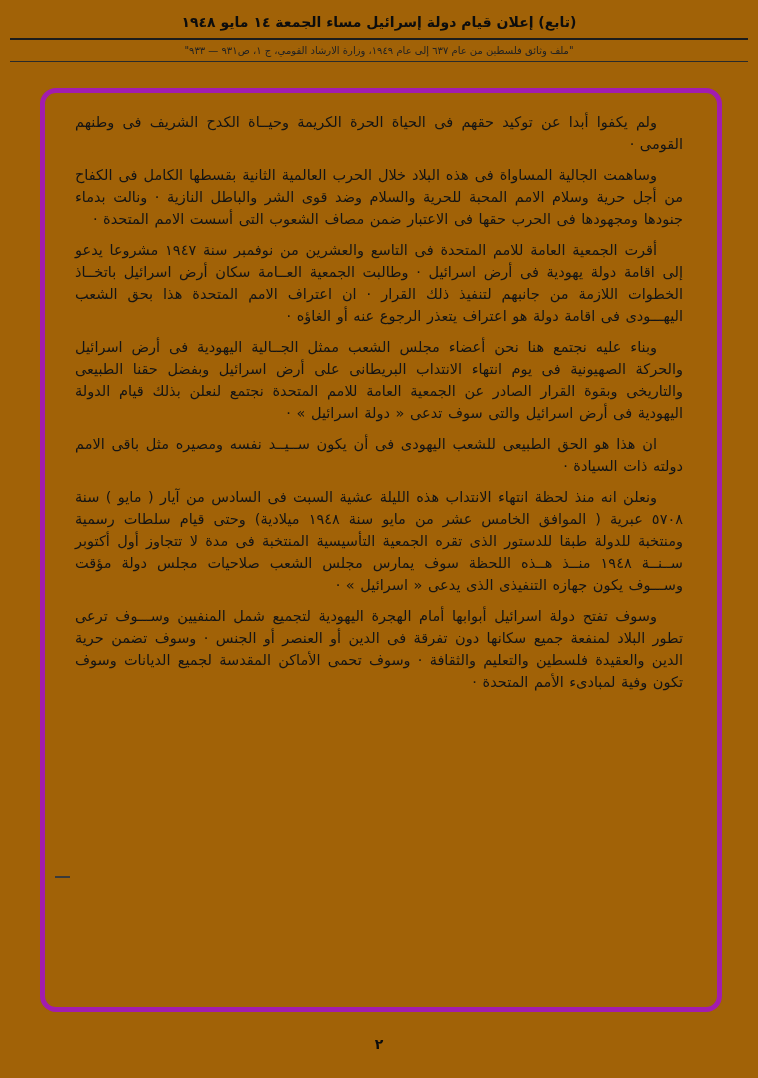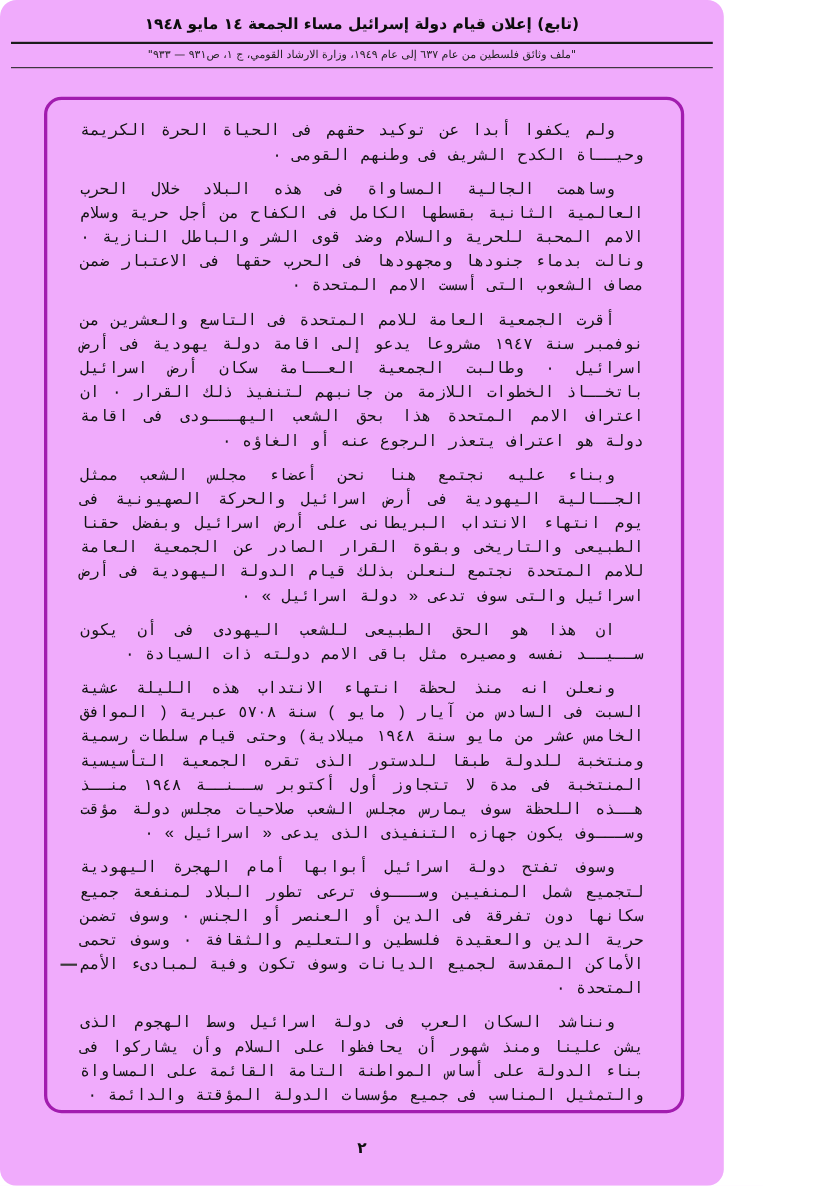--- a/index.html
+++ b/index.html
@@ -3,26 +3,25 @@
 <meta charset="utf-8">
 <style>
   html, body {
     margin: 0;
     padding: 0;
     background: #ffffff;
     font-family: "DejaVu Sans", sans-serif;
   }
   .page {
     position: relative;
-    width: 658px;
+    width: 758px;
     height: 1078px;
-    background: #f0abfc;
+    background: #a16207;
     overflow: hidden;
     color: #111;
-    border-radius: 15px;
   }
   .header {
     direction: rtl;
     text-align: center;
     padding-top: 14px;
   }
   .title {
     font-size: 14px;
     font-weight: bold;
     letter-spacing: 0.2px;
@@ -44,27 +43,26 @@
     font-size: 10px;
     margin-top: 5px;
     color: #222;
   }
   .green-box {
     position: absolute;
     top: 88px;
     left: 40px;
     right: 36px;
     bottom: 66px;
-    border: 3px solid #a21caf;
+    border: 5px solid #a21caf;
     border-radius: 16px;
     box-sizing: border-box;
     padding: 18px 34px 8px 30px;
     direction: rtl;
     overflow: hidden;
-    font-family: Liberation Mono, monospace;
   }
   .green-box p {
     margin: 0 0 9px 0;
     font-size: 14.5px;
     line-height: 22px;
     text-align: justify;
     text-indent: 26px;
     color: #141414;
     word-spacing: 1px;
   }
@@ -100,20 +98,19 @@
   </div>
 
   <div class="green-box">
     <p>ولم يكفوا أبدا عن توكيد حقهم فى الحياة الحرة الكريمة وحيــاة الكدح الشريف فى وطنهم القومى ·</p>
     <p>وساهمت الجالية المساواة فى هذه البلاد خلال الحرب العالمية الثانية بقسطها الكامل فى الكفاح من أجل حرية وسلام الامم المحبة للحرية والسلام وضد قوى الشر والباطل النازية · ونالت بدماء جنودها ومجهودها فى الحرب حقها فى الاعتبار ضمن مصاف الشعوب التى أسست الامم المتحدة ·</p>
     <p>أقرت الجمعية العامة للامم المتحدة فى التاسع والعشرين من نوفمبر سنة ١٩٤٧ مشروعا يدعو إلى اقامة دولة يهودية فى أرض اسرائيل · وطالبت الجمعية العــامة سكان أرض اسرائيل باتخــاذ الخطوات اللازمة من جانبهم لتنفيذ ذلك القرار · ان اعتراف الامم المتحدة هذا بحق الشعب اليهـــودى فى اقامة دولة هو اعتراف يتعذر الرجوع عنه أو الغاؤه ·</p>
     <p>وبناء عليه نجتمع هنا نحن أعضاء مجلس الشعب ممثل الجــالية اليهودية فى أرض اسرائيل والحركة الصهيونية فى يوم انتهاء الانتداب البريطانى على أرض اسرائيل وبفضل حقنا الطبيعى والتاريخى وبقوة القرار الصادر عن الجمعية العامة للامم المتحدة نجتمع لنعلن بذلك قيام الدولة اليهودية فى أرض اسرائيل والتى سوف تدعى « دولة اسرائيل » ·</p>
     <p>ان هذا هو الحق الطبيعى للشعب اليهودى فى أن يكون ســيــد نفسه ومصيره مثل باقى الامم دولته ذات السيادة ·</p>
     <p>ونعلن انه منذ لحظة انتهاء الانتداب هذه الليلة عشية السبت فى السادس من آيار ( مايو ) سنة ٥٧٠٨ عبرية ( الموافق الخامس عشر من مايو سنة ١٩٤٨ ميلادية) وحتى قيام سلطات رسمية ومنتخبة للدولة طبقا للدستور الذى تقره الجمعية التأسيسية المنتخبة فى مدة لا تتجاوز أول أكتوبر ســنــة ١٩٤٨ منــذ هــذه اللحظة سوف يمارس مجلس الشعب صلاحيات مجلس دولة مؤقت وســـوف يكون جهازه التنفيذى الذى يدعى « اسرائيل » ·</p>
     <p>وسوف تفتح دولة اسرائيل أبوابها أمام الهجرة اليهودية لتجميع شمل المنفيين وســـوف ترعى تطور البلاد لمنفعة جميع سكانها دون تفرقة فى الدين أو العنصر أو الجنس · وسوف تضمن حرية الدين والعقيدة فلسطين والتعليم والثقافة · وسوف تحمى الأماكن المقدسة لجميع الديانات وسوف تكون وفية لمبادىء الأمم المتحدة ·</p>
-    <p>ونناشد السكان العرب فى دولة اسرائيل وسط الهجوم الذى يشن علينا ومنذ شهور أن يحافظوا على السلام وأن يشاركوا فى بناء الدولة على أساس المواطنة التامة القائمة على المساواة والتمثيل المناسب فى جميع مؤسسات الدولة المؤقتة والدائمة ·</p>
   </div>
 
   <div class="margin-mark"></div>
 
   <div class="page-number">٢</div>
 
 </div>
 
 </body></html>

